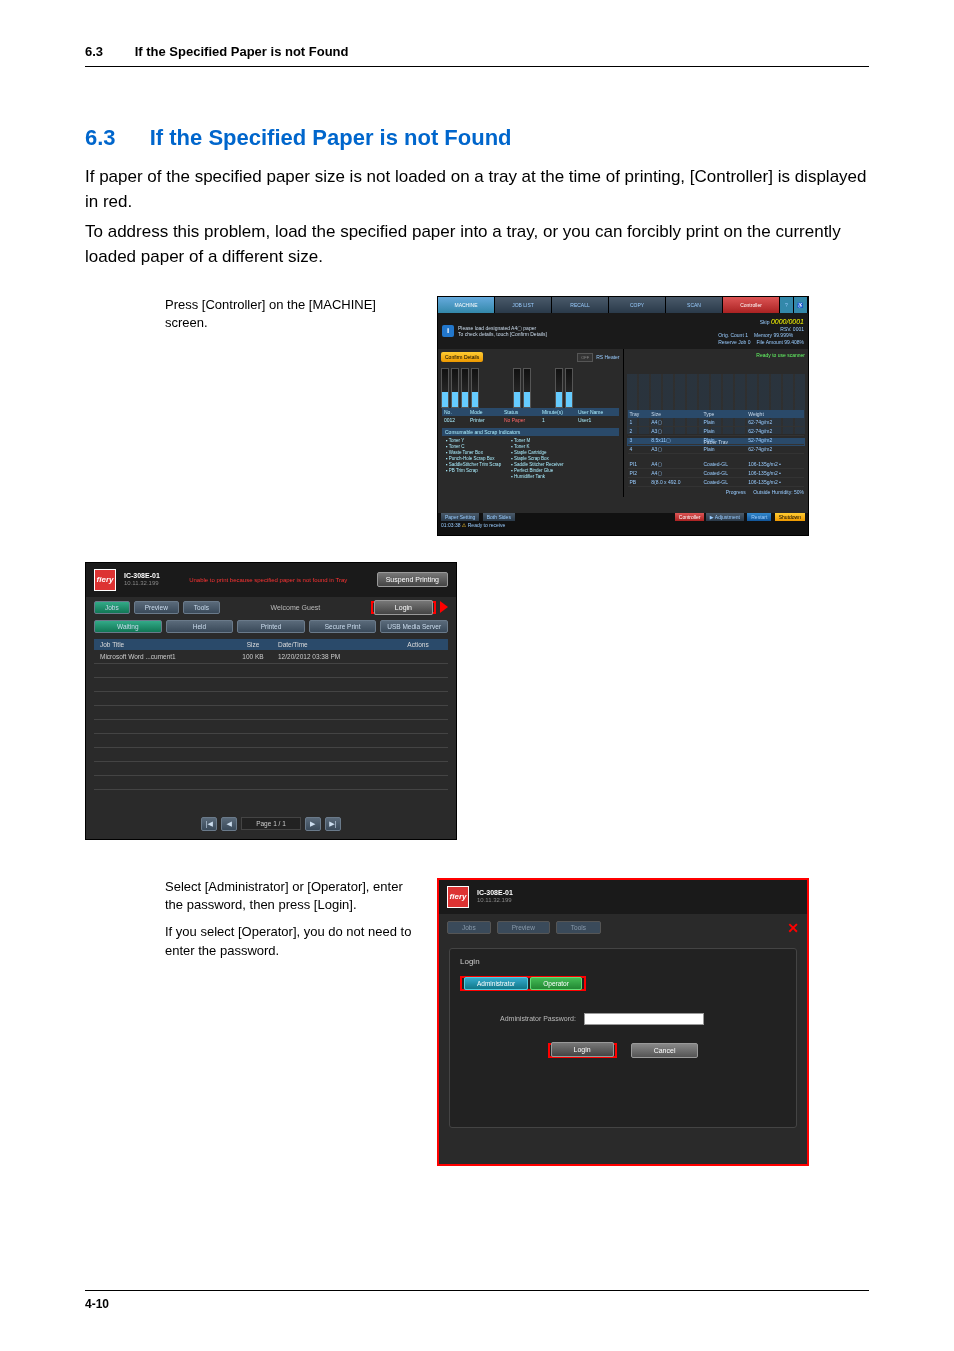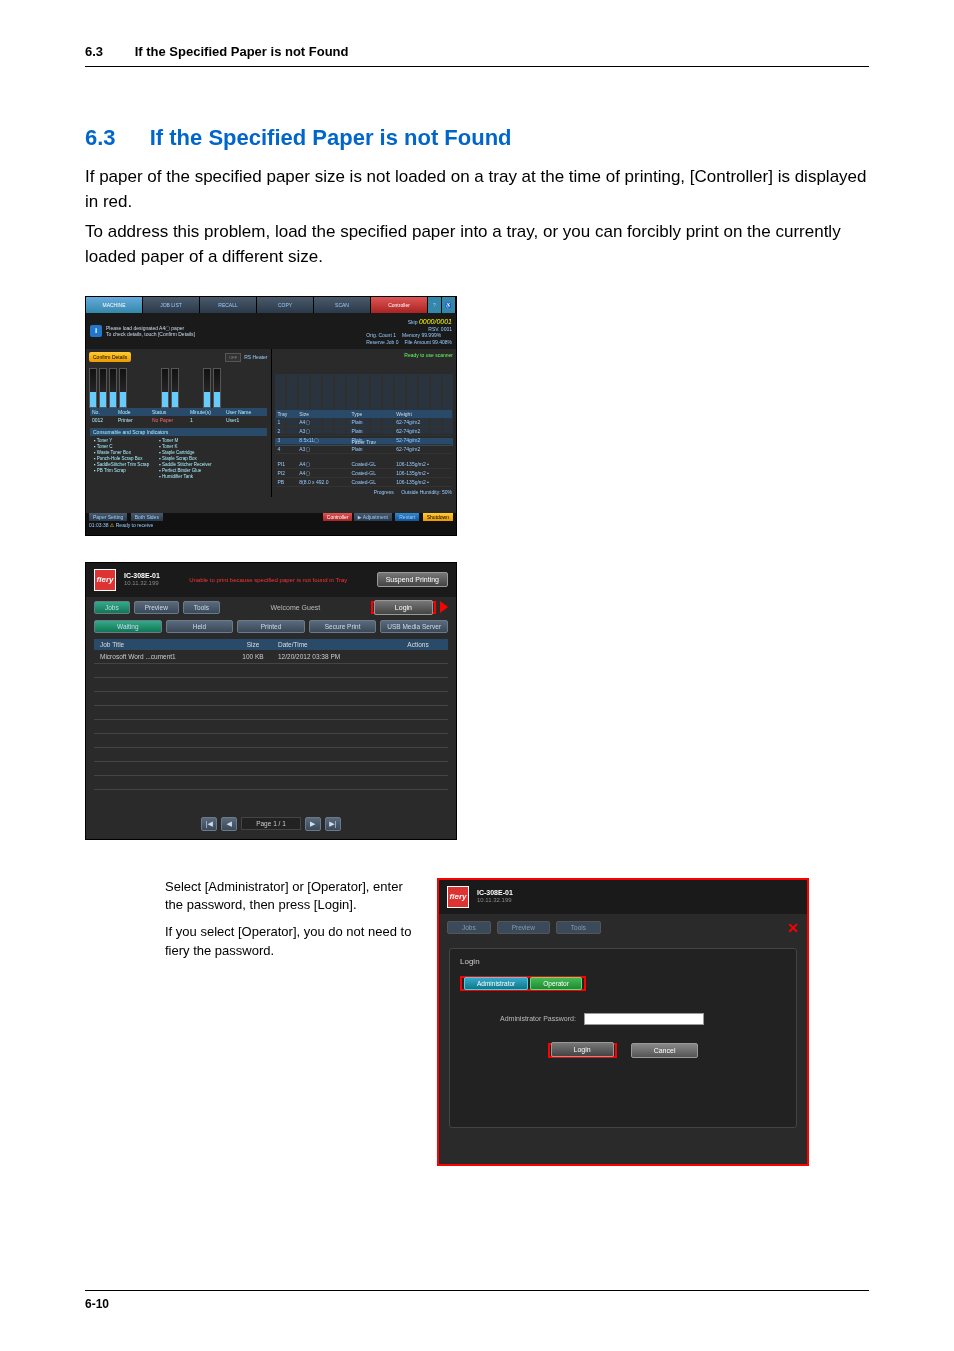--- a/index.html
+++ b/index.html
@@ -316,20 +316,23 @@
 
   <div class="h1">
     <span class="h1-num">6.3</span>
     <span>If the Specified Paper is not Found</span>
   </div>
 
   <p class="body-text">If paper of the specified paper size is not loaded on a tray at the time of printing, [Controller] is displayed in red.</p>
   <p class="body-text">To address this problem, load the specified paper into a tray, or you can forcibly print on the currently loaded paper of a different size.</p>
 
   <div class="step-row">
+    <div class="step-text">
+      <p>Press [Controller] on the [MACHINE] screen.</p>
+    </div>
     <div class="step-image">
       <div class="machine-screen">
         <div class="mtabs">
           <div class="mtab sel">MACHINE</div>
           <div class="mtab">JOB LIST</div>
           <div class="mtab">RECALL</div>
           <div class="mtab">COPY</div>
           <div class="mtab">SCAN</div>
           <div class="mtab red">Controller</div>
           <div class="mtab" style="flex:0 0 14px;background:#38a;">?</div>
@@ -562,21 +565,21 @@
           <div class="pgbtn">▶</div>
           <div class="pgbtn">▶|</div>
         </div>
       </div>
     </div>
   </div>
 
   <div class="step-row" style="min-height:300px;">
     <div class="step-text">
       <p>Select [Administrator] or [Operator], enter the password, then press [Login].</p>
-      <p>If you select [Operator], you do not need to fiery the password.</p>
+      <p>If you select [Operator], you do not need to enter the password.</p>
     </div>
     <div class="step-image">
       <div class="login-screen">
         <div class="login-top">
           <div class="fiery-logo">fiery</div>
           <div class="fiery-id">
             <div class="name">IC-308E-01</div>
             <div class="ip">10.11.32.199</div>
           </div>
         </div>
@@ -605,13 +608,13 @@
             <span class="dlg-btn cancel">Cancel</span>
           </div>
         </div>
       </div>
     </div>
   </div>
 
 </div>
 
 <div class="page-num-rule"></div>
-<div class="page-num">6-10</div>
+<div class="page-num">4-10</div>
 
 </body></html>

